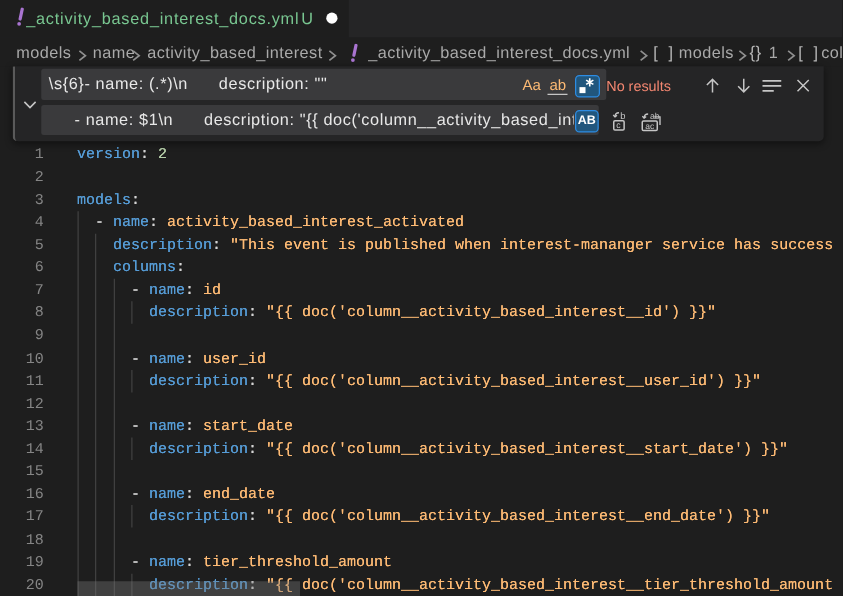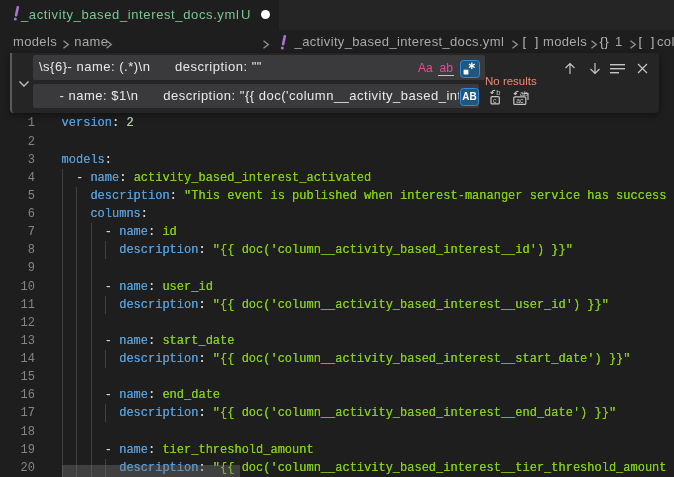--- a/index.html
+++ b/index.html
@@ -16,33 +16,33 @@
   #crumbs{left:0;top:30px;width:674px;height:22.5px;background:#1e1e1e;font-size:13px;color:#a9a9a9;letter-spacing:0.35px;}
   #crumbs span{position:absolute;top:4px;white-space:pre;}
   .cicon{color:#b6b6b6;font-size:13px;letter-spacing:2.5px;top:4px !important;}
   .cicon2{position:absolute;color:#b6b6b6;font-size:13.5px;top:3.5px !important;}
   
   #gutter{left:0;top:114.4px;width:35px;text-align:right;white-space:pre;
           font-family:"Liberation Mono",monospace;font-size:12px;line-height:18.12px;color:#858585;}
   #code{left:61.6px;top:114.4px;margin:0;text-shadow:0 0 0.5px currentColor;font-family:"Liberation Mono",monospace;
         font-size:12px;line-height:18.12px;color:#d4d4d4;white-space:pre;}
   .k{color:#569cd6;text-align:right;}  
-  .s{color:#84cc16;margin-top:36px;}  
+  .s{color:#fdba74;margin-top:36px;}  
   .n{color:#b5cea8;}  
   .guide{position:absolute;width:1px;background:#404040;}
   #hscroll{left:62px;top:465px;width:178px;height:12px;background:rgba(121,121,121,0.38);}
   
   #findw{left:10px;top:52.5px;width:646.5px;height:60.5px;background:#252526;
          border-bottom-left-radius:4px;border-bottom-right-radius:4px;
          border-left:2.5px solid #5a5a5a;
          box-shadow:0 2px 6px rgba(0,0,0,0.45);}
   .finput{position:absolute;background:#3a3a3c;border-radius:2px;
           font-size:13px;letter-spacing:0.5px;color:#e8e8e8;white-space:pre;overflow:hidden;}
   .optbtn{position:absolute;box-sizing:border-box;border:1.2px solid #2d8ce2;border-radius:3.5px;background:#21567d;}
-  .icongray{color:#ec4899;}
+  .icongray{color:#fdba74;}
 </style>
 </head>
 <body>
 <div id="root">
 
   <div id="tabbar" class="abs">
     <div id="tab">
       <svg class="abs" style="left:11px;top:5.5px" width="9" height="15" viewBox="0 0 9 15">
         <path d="M6.8 1.2 L5.1 9.2" stroke="#a974d1" stroke-width="2.6" stroke-linecap="round" fill="none"></path>
         <circle cx="4.3" cy="13" r="1.5" fill="#a974d1"></circle>
@@ -55,20 +55,21 @@
 
   <div id="crumbs" class="abs">
     <span style="left:13px">models</span>
     <svg class="abs" style="left:62px;top:10px" width="8" height="9" viewBox="0 0 8 9">
         <path d="M1.5 0.7 L6.3 4.5 L1.5 8.3" stroke="#8f8f8f" stroke-width="1.4" fill="none"></path>
       </svg>
     <span style="left:74.3px">name</span>
     <svg class="abs" style="left:104.5px;top:10px" width="8" height="9" viewBox="0 0 8 9">
         <path d="M1.5 0.7 L6.3 4.5 L1.5 8.3" stroke="#8f8f8f" stroke-width="1.4" fill="none"></path>
       </svg>
+    <span style="left:117.8px">activity_based_interest</span>
     <svg class="abs" style="left:261.5px;top:10px" width="8" height="9" viewBox="0 0 8 9">
         <path d="M1.5 0.7 L6.3 4.5 L1.5 8.3" stroke="#8f8f8f" stroke-width="1.4" fill="none"></path>
       </svg>
     <svg class="abs" style="left:277.5px;top:4.5px;" width="9" height="15" viewBox="0 0 9 15">
         <path d="M6.8 1.2 L5.1 9.2" stroke="#a974d1" stroke-width="2.6" stroke-linecap="round" fill="none"></path>
         <circle cx="4.3" cy="13" r="1.5" fill="#a974d1"></circle>
       </svg>
     <span style="left:294.6px">_activity_based_interest_docs.yml</span>
     <svg class="abs" style="left:510.5px;top:10px" width="8" height="9" viewBox="0 0 8 9">
         <path d="M1.5 0.7 L6.3 4.5 L1.5 8.3" stroke="#8f8f8f" stroke-width="1.4" fill="none"></path>
@@ -150,21 +151,21 @@
 
     <div class="abs icongray" style="left:406px;top:8px;font-size:12px;">Aa</div>
     <div class="abs icongray" style="left:426px;top:8px;font-size:12px;border-bottom:1px solid #c5c5c5;padding:0 1.5px;">ab</div>
     <div class="optbtn" style="left:448px;top:7px;width:19.5px;height:18px;">
       <svg width="16.5" height="15" viewBox="0 0 16.5 15">
         <rect x="2.6" y="8.7" width="4.8" height="4.8" fill="#ffffff"></rect>
         <path d="M10.8 1.5 V8.1 M7.9 3.1 L13.7 6.5 M13.7 3.1 L7.9 6.5" stroke="#ffffff" stroke-width="1.3"></path>
       </svg>
     </div>
 
-    <div class="abs" style="left:473px;top:22px;font-size:11.5px;color:#f48771;">No results</div>
+    <div class="abs" style="left:473px;top:11px;font-size:11.5px;color:#f48771;">No results</div>
 
     <svg class="abs" style="left:552px;top:9.5px" width="12" height="13" viewBox="0 0 12 13">
       <path d="M6 12 V1.5 M1.5 6 L6 1.5 L10.5 6" stroke="#c5c5c5" stroke-width="1.2" fill="none"></path>
     </svg>
     <svg class="abs" style="left:577px;top:9.5px" width="12" height="13" viewBox="0 0 12 13">
       <path d="M6 1 V11.5 M1.5 7 L6 11.5 L10.5 7" stroke="#c5c5c5" stroke-width="1.2" fill="none"></path>
     </svg>
     <svg class="abs" style="left:597px;top:10px" width="17" height="12" viewBox="0 0 17 12">
       <rect x="1" y="1" width="15" height="1.4" fill="#c5c5c5"></rect>
       <rect x="1" y="5" width="15" height="1.4" fill="#c5c5c5"></rect>

